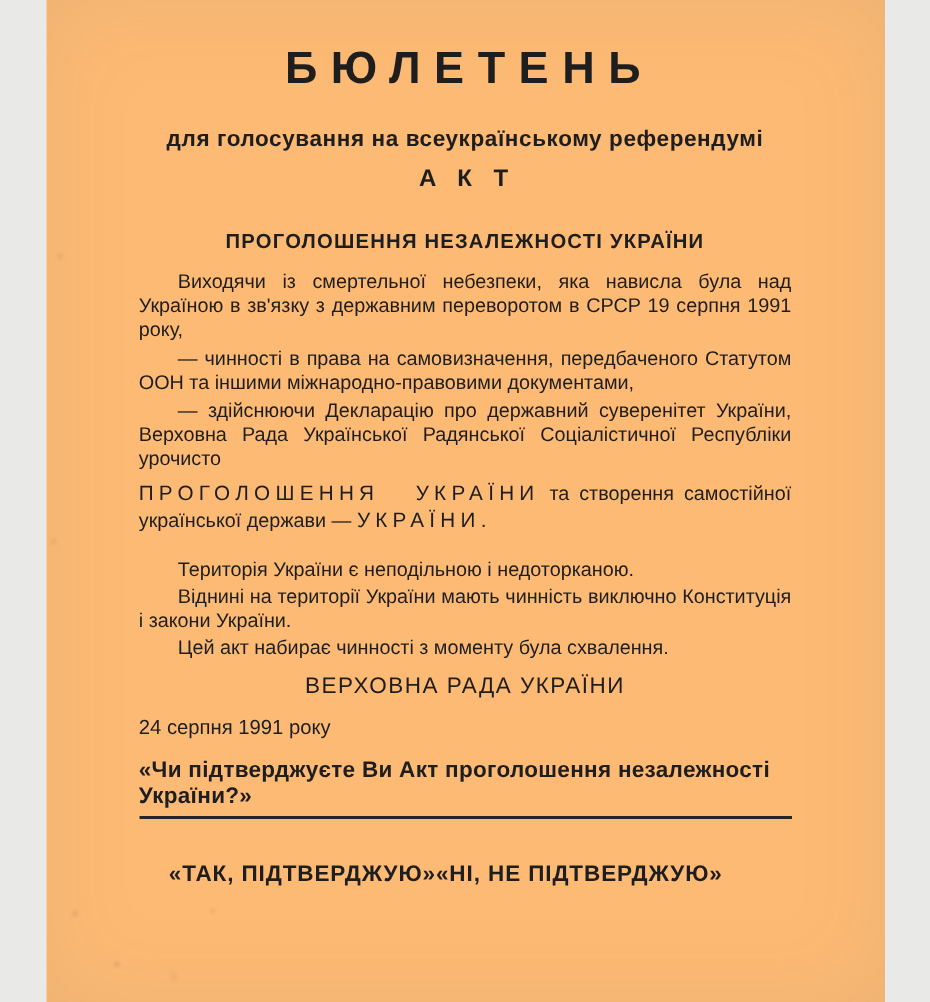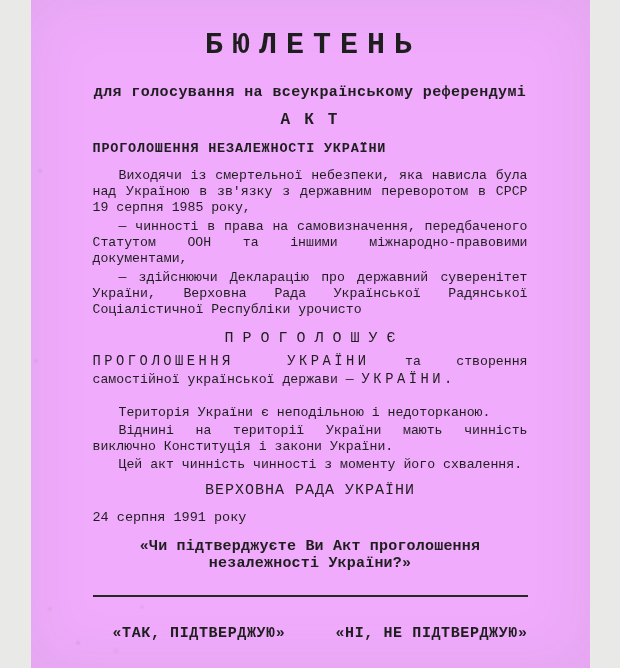--- a/index.html
+++ b/index.html
@@ -5,23 +5,23 @@
   html, body {
     margin: 0;
     padding: 0;
     background: #e9e9e7;
   }
   .page {
     position: relative;
     width: 559px;
     height: 668px;
     margin: 0 auto;
-    background: #f0abfc;
+    background: #fdba74;
     color: #1e1e1e;
-    font-family: Liberation Mono, monospace;
+    font-family: Liberation Sans, sans-serif;
     overflow: hidden;
     box-sizing: border-box;
     padding: 30px 62px 0 62px;
     box-shadow: inset 0 0 60px rgba(120,120,115,0.12);
   }
   
   .noise {
     position: absolute;
     left: 0; top: 0;
     width: 2px; height: 2px;
@@ -55,25 +55,25 @@
     letter-spacing: 0.4px;
   }
   .act-heading {
     text-align: center;
     font-size: 16px;
     font-weight: bold;
     letter-spacing: 14px;
     margin: 10px 0 0 12px;
   }
   .act-subheading {
-    text-align: left;
+    text-align: center;
     font-size: 13.5px;
     font-weight: bold;
     letter-spacing: 0.8px;
-    margin-top: 12px;
+    margin-top: 24px;
   }
   .body-text {
     font-size: 13.2px;
     line-height: 16px;
     text-align: justify;
     margin: 0;
   }
   .indent { text-indent: 26px; }
   .preamble { margin-top: 12px; }
   .clause { margin-top: 3px; }
@@ -103,28 +103,26 @@
     margin-top: 9px;
   }
   .date-line {
     font-size: 13.5px;
     margin-top: 11px;
   }
   .question {
     margin-top: 13px;
     font-size: 15px;
     font-weight: bold;
-    text-align: center;
     letter-spacing: 0.2px;
-    padding-bottom: 23px;
+    padding-bottom: 5px;
     border-bottom: 2.5px solid #262624;
   }
   .answers {
     display: flex;
-    justify-content: space-between;
     margin-top: 28px;
     padding-left: 20px;
     font-size: 15px;
     font-weight: bold;
     letter-spacing: 0.6px;
   }
 </style>
 </head>
 <body>
 
@@ -132,33 +130,32 @@
   <div class="noise"></div>
 
   <h1 class="doc-title">БЮЛЕТЕНЬ</h1>
 
   <div class="doc-subtitle">для голосування на всеукраїнському референдумі</div>
 
   <div class="act-heading">АКТ</div>
 
   <div class="act-subheading">ПРОГОЛОШЕННЯ НЕЗАЛЕЖНОСТІ УКРАЇНИ</div>
 
-  <p class="body-text indent preamble">Виходячи із смертельної небезпеки, яка нависла була над Україною в зв'язку з державним переворотом в СРСР 19 серпня 1985 року,</p>
+  <p class="body-text indent preamble">Виходячи із смертельної небезпеки, яка нависла була над Україною в зв'язку з державним переворотом в СРСР 19 серпня 1991 року,</p>
 
   <p class="body-text indent clause">— чинності в права на самовизначення, передбаченого Статутом ООН та іншими міжнародно-правовими документами,</p>
   <p class="body-text indent clause">— здійснюючи Декларацію про державний суверенітет України, Верховна Рада Української Радянської Соціалістичної Республіки урочисто</p>
 
-  <div class="proclaims-heading">ПРОГОЛОШУЄ</div>
 
   <p class="proclamation"><span class="spaced-caps">ПРОГОЛОШЕННЯ УКРАЇНИ</span><span> та створення самостійної української держави — </span><span class="spaced-caps">УКРАЇНИ.</span></p>
 
   <div class="article-block">
     <p class="body-text indent article">Територія України є неподільною і недоторканою.</p>
     <p class="body-text indent article">Віднині на території України мають чинність виключно Конституція і закони України.</p>
-    <p class="body-text indent article">Цей акт чинність чинності з моменту його схвалення.</p>
+    <p class="body-text indent article">Цей акт набирає чинності з моменту була схвалення.</p>
   </div>
 
   <div class="signature">ВЕРХОВНА РАДА УКРАЇНИ</div>
 
   <div class="date-line">24 серпня 1991 року</div>
 
   <div class="question">«Чи підтверджуєте Ви Акт проголошення незалежності України?»</div>
 
   <div class="answers">
     <span>«ТАК, ПІДТВЕРДЖУЮ»</span>

